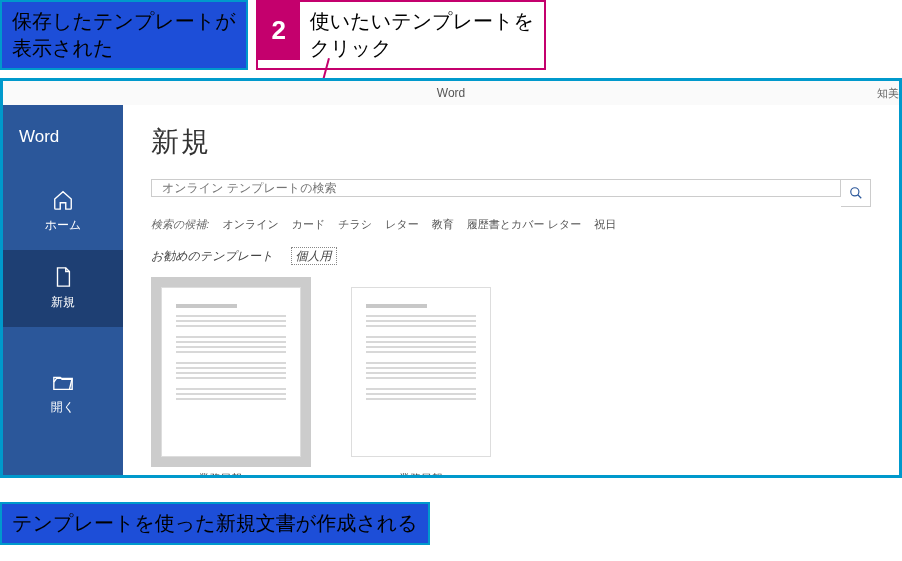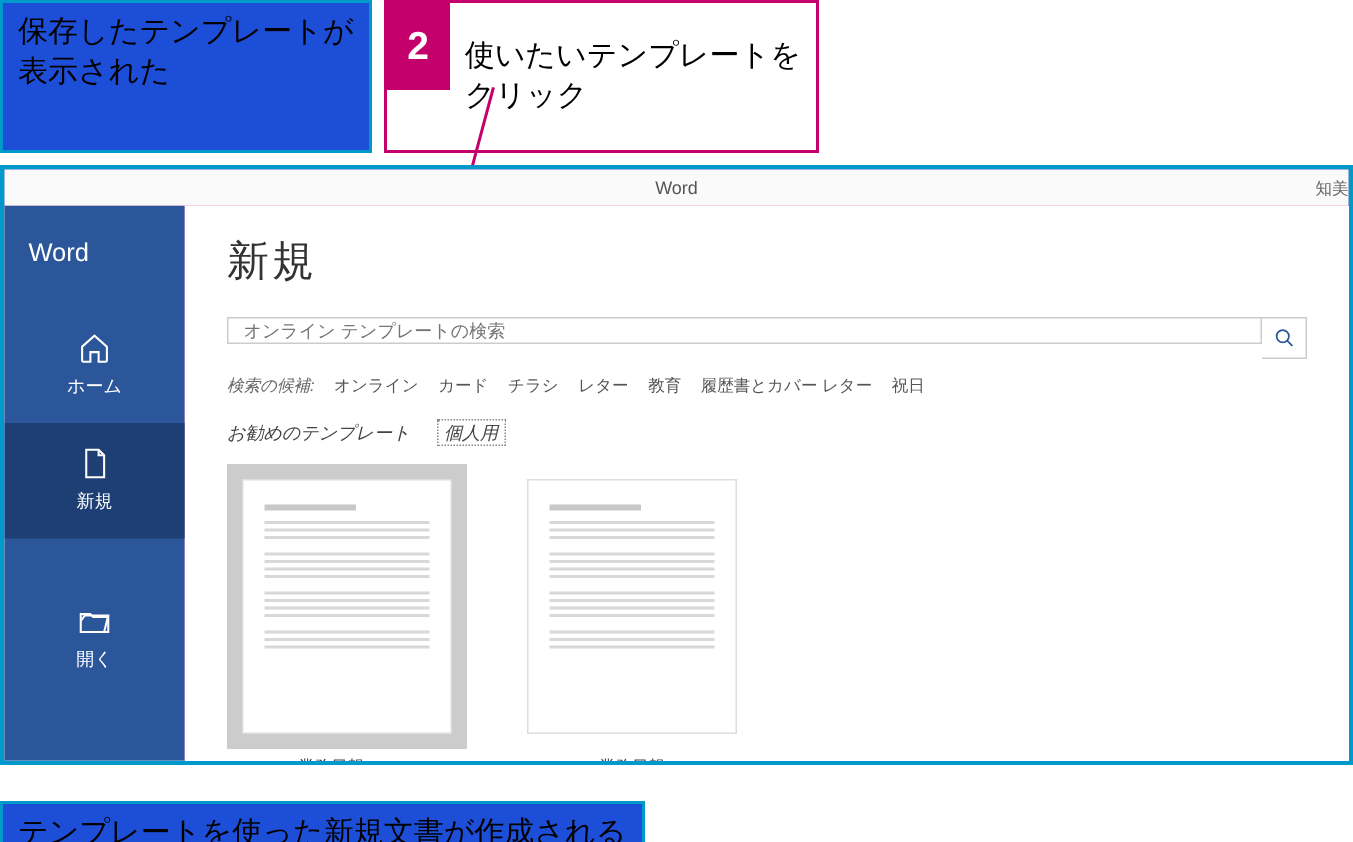--- a/index.html
+++ b/index.html
@@ -16,33 +16,33 @@
     }
     .callout-blue { border-color: #0099cc; background: #1d4ed8; }
     .callout-magenta { border-color: #c4006d; background: #fff; display: flex; align-items: flex-start; padding: 0; }
     .step-num {
       background: #c4006d; color: #fff;
       font-size: 26px; font-weight: bold;
       width: 42px; height: 58px;
       display: flex; align-items: center; justify-content: center;
       flex-shrink: 0;
     }
-    .callout-magenta-text { padding: 22px 10px; font-size: 20px; line-height: 1.35; }
+    .callout-magenta-text { padding: 6px 10px; font-size: 20px; line-height: 1.35; }
     .callout-bottom { margin-top: 24px; display: inline-block; }
     
     
     .leader-wrap { position: relative; }
     .leader {
       position: absolute;
       border-left: 2px solid #c4006d;
       transform-origin: top left;
     }
     
     
-    .app-window { border: 3px solid #0099cc; background: #f9a8d4; height: 400px; overflow: hidden; position: relative; }
+    .app-window { border: 3px solid #0099cc; background: #be185d; height: 400px; overflow: hidden; position: relative; }
     .titlebar {
       height: 24px; background: #fafafa;
       display: flex; align-items: center; justify-content: center;
       font-size: 12px; color: #555;
       position: relative;
     }
     .titlebar .user { position: absolute; right: 0; font-size: 11px; color: #666; }
     
     .app-body { display: flex; height: calc(100% - 24px); }
     

